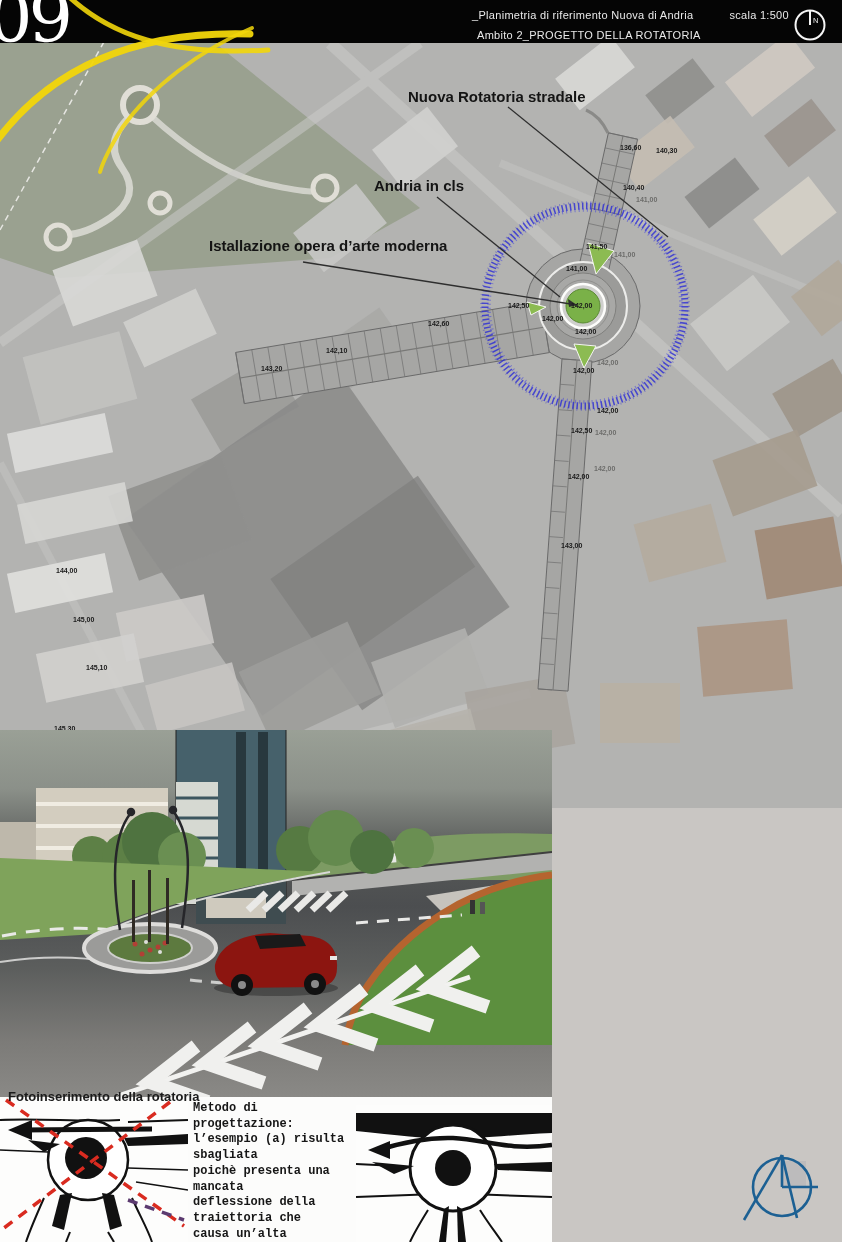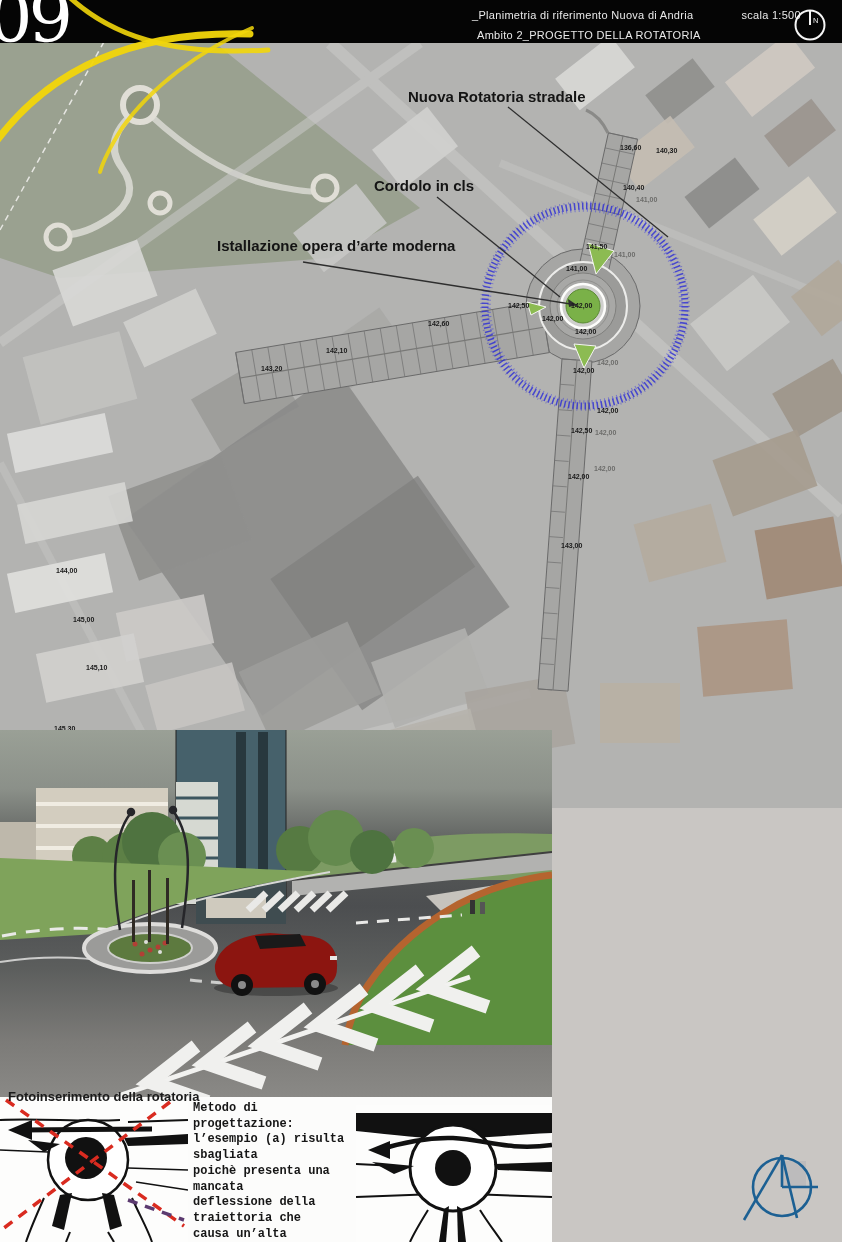--- a/index.html
+++ b/index.html
@@ -4,21 +4,21 @@
 <style>
   html,body{margin:0;padding:0;background:#8e8e8e;}
   .sheet{position:relative;width:842px;height:1242px;margin:0 auto;background:#c9c6c3;
          font-family:"Liberation Sans",sans-serif;overflow:hidden;}
   .sheet *{box-sizing:border-box;}
 
   
   .hdr{position:absolute;left:0;top:0;width:842px;height:43px;background:#050505;z-index:30;}
   .hdr-text{position:absolute;left:472px;top:9px;color:#e9e9e9;font-size:11px;letter-spacing:.3px;z-index:31;}
   .hdr-text .l2{padding-left:5px;margin-top:8px;}
-  .hdr-text .scale{margin-left:48px;}
+  .hdr-text .scale{margin-left:36px;}
   .sheetnum{position:absolute;left:-12px;top:-17px;z-index:32;color:#fff;
             font-family:"DejaVu Serif",serif;font-size:70px;letter-spacing:-4px;line-height:1;}
   .north{position:absolute;left:790px;top:3px;z-index:33;}
 
   
   .aerial{position:absolute;left:0;top:43px;width:842px;height:765px;background:#b3b3b1;overflow:hidden;z-index:1;}
 
   .plansvg{position:absolute;left:0;top:0;width:842px;height:1242px;z-index:10;pointer-events:none;}
   .yellowsvg{position:absolute;left:0;top:0;width:842px;height:1242px;z-index:35;pointer-events:none;}
 
@@ -217,22 +217,22 @@
       <span class="elev" style="left: 428px; top: 320px;">142,60</span>
       <span class="elev" style="left: 326px; top: 347px;">142,10</span>
       <span class="elev" style="left: 261px; top: 365px;">143,20</span>
       <span class="elev" style="left: 56px; top: 567px;">144,00</span>
       <span class="elev" style="left: 73px; top: 616px;">145,00</span>
       <span class="elev" style="left: 86px; top: 664px;">145,10</span>
       <span class="elev" style="left: 54px; top: 725px;">145,30</span>
     </div>
   <div class="ann-layer" id="ann-layer">
       <span class="annotation" style="left: 408px; top: 88px;">Nuova Rotatoria stradale</span>
-      <span class="annotation" style="left: 374px; top: 177px;">Cordolo in cls</span>
-      <span class="annotation" style="left: 217px; top: 237px; text-align: center;">Istallazione opera d’arte moderna</span>
+      <span class="annotation" style="left: 374px; top: 177px;">Andria in cls</span>
+      <span class="annotation" style="left: 209px; top: 237px; text-align: center;">Istallazione opera d’arte moderna</span>
     </div>
 
   <div class="render">
     <svg width="552" height="367" viewBox="0 0 552 367">
       <path d="M296,136 C360,112 430,100 552,104 L552,150 L296,150 Z" fill="#7d9b63"></path>
       <path d="M292,150 L552,122 L552,140 L292,166 Z" fill="#b2b2b0"></path>
       <line x1="292" y1="150" x2="552" y2="122" stroke="#3f3f3f" stroke-width="2"></line>
       <rect x="380" y="124" width="16" height="9" fill="#e8e8e6" transform="rotate(-6 388 128)"></rect>
       <path d="M426,166 L552,146 L552,196 L460,200 Z" fill="#c6c3bd"></path>
       <rect x="0" y="92" width="38" height="86" fill="#beb8ab"></rect>

